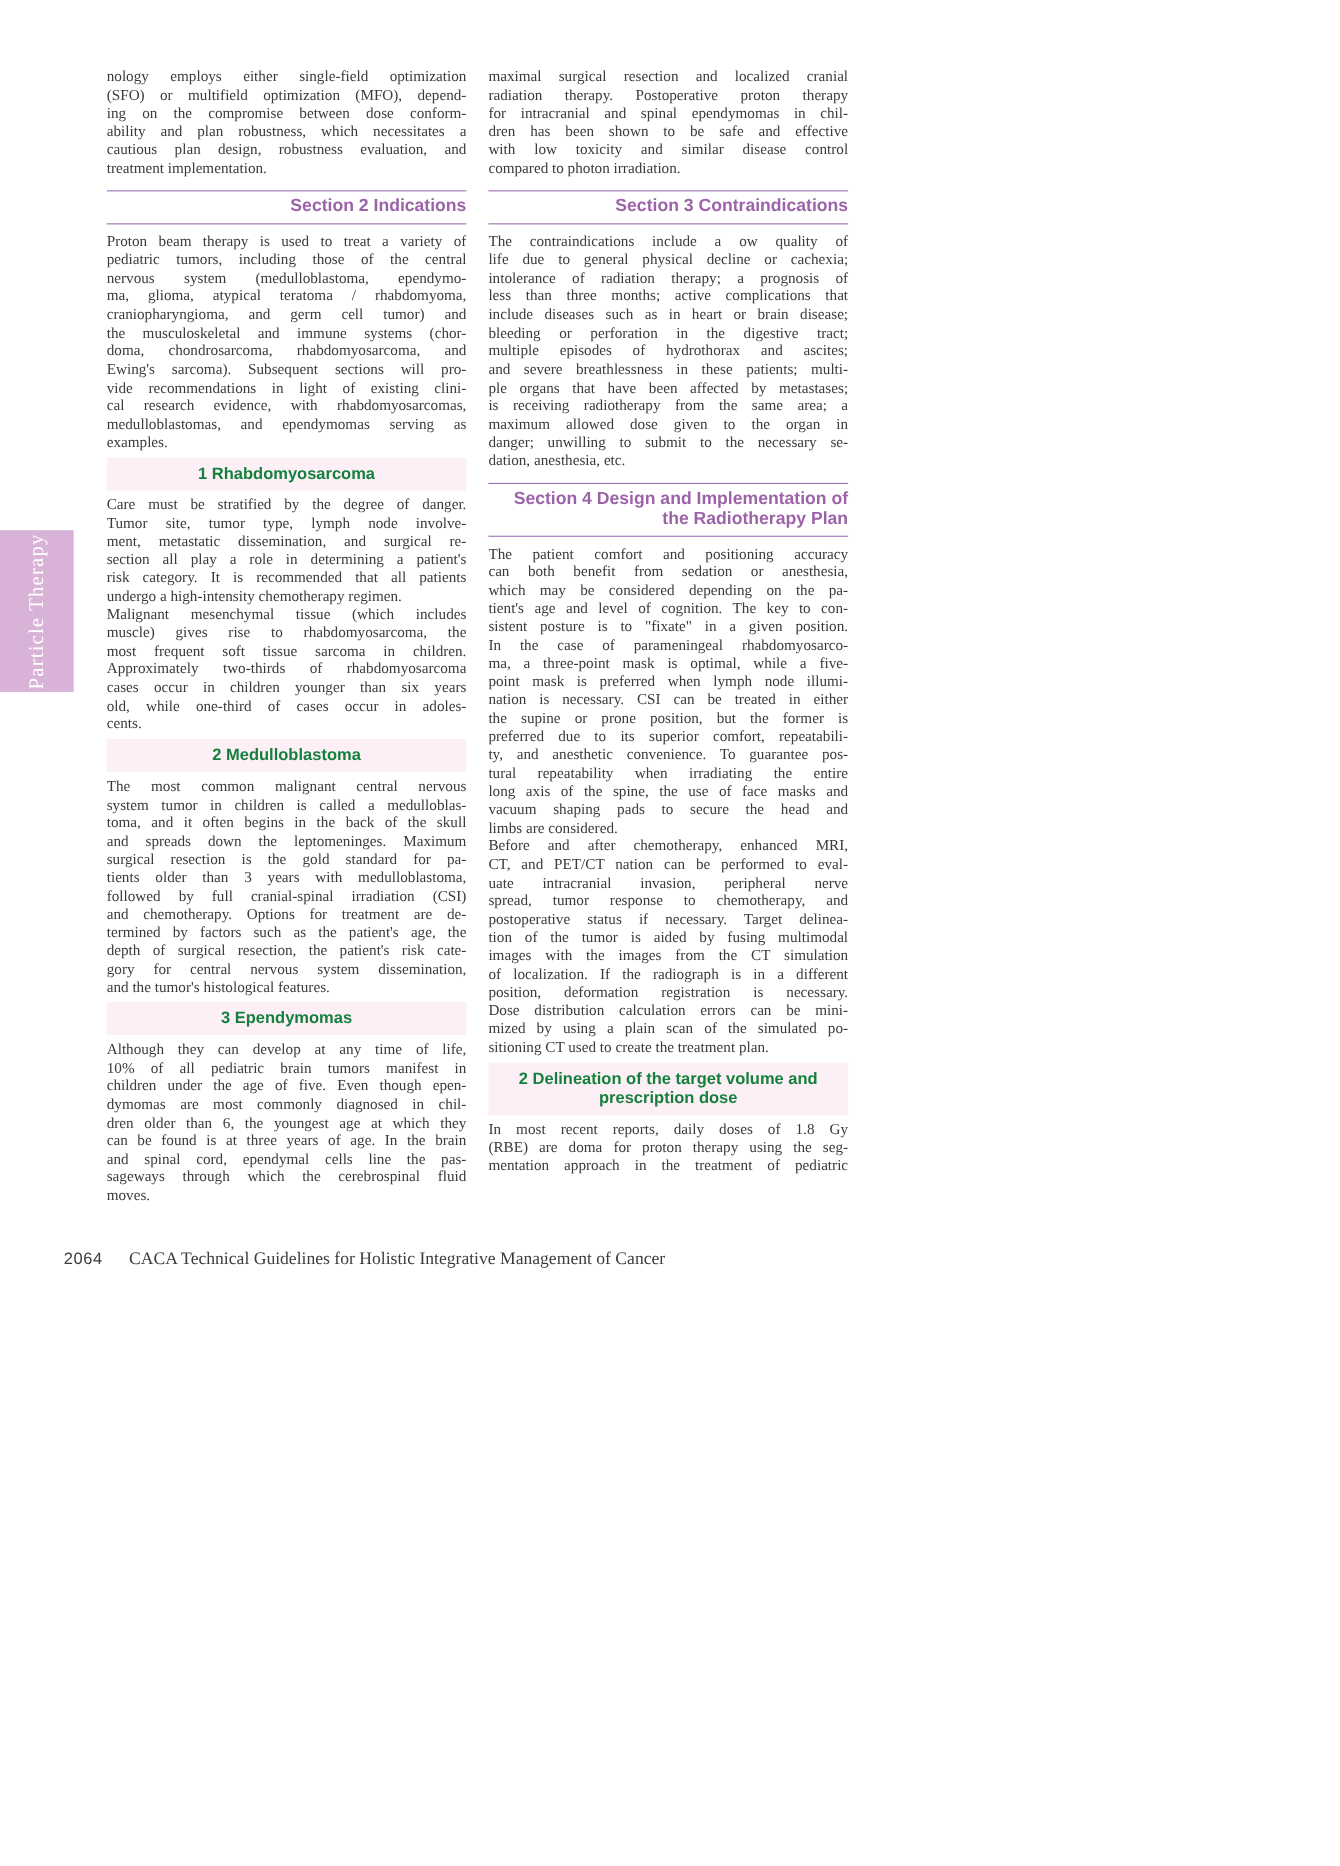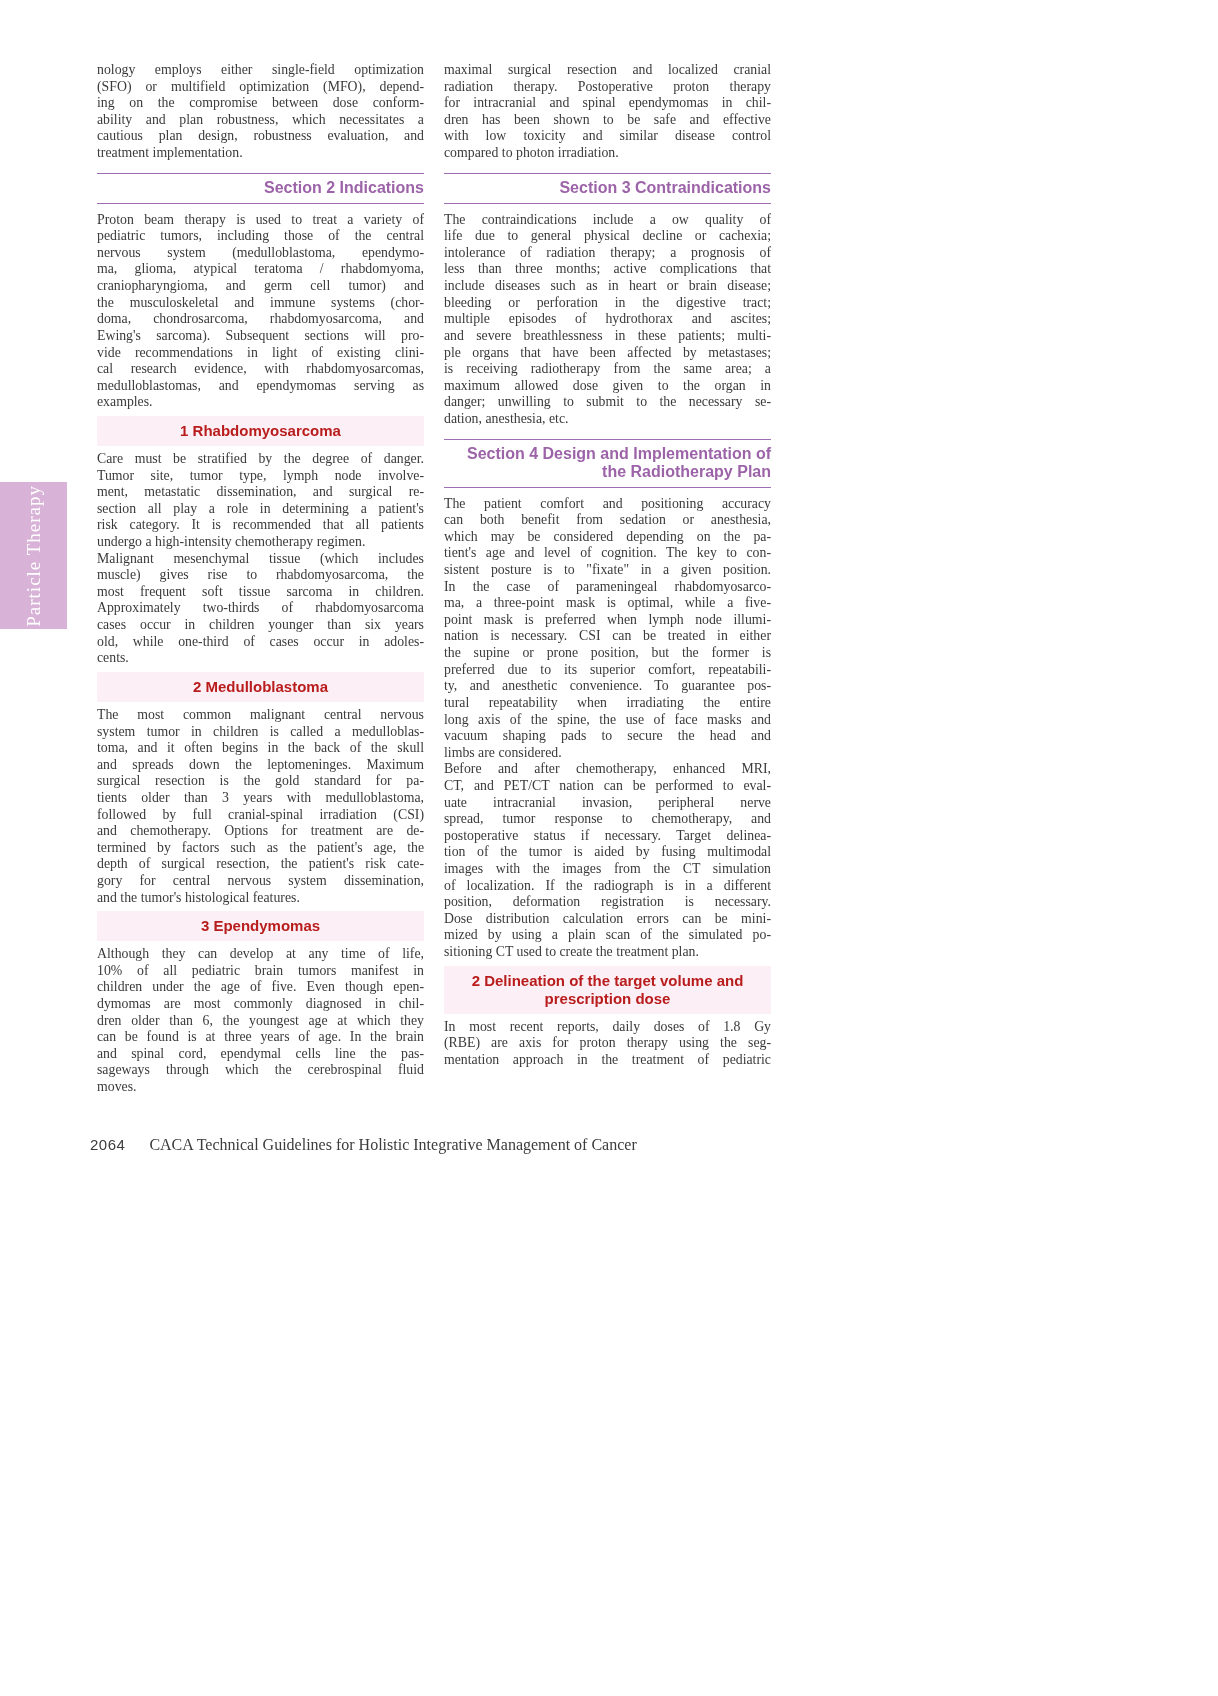--- a/index.html
+++ b/index.html
@@ -63,26 +63,26 @@
   .banner {
     background:#fcf0f6;
     margin:5px 0 5px 0;
     padding:6px 2px;
   }
   .bnline {
     font-family:"Liberation Sans", sans-serif;
     font-weight:bold;
     font-size:15px;
     line-height:18px;
-    color:#b91c1c;
+    color:#15803d;
     text-align:center;
   }
   
   .footer {
-    position:absolute; left:90px; top:1136px;
+    position:absolute; left:58px; top:1136px;
     display:flex; align-items:baseline; gap:24px;
   }
   .footer .page-num {
     font-family:"Liberation Sans", sans-serif;
     font-size:15px; color:#3c3c3e; letter-spacing:0.5px;
   }
   .footer .footer-title {
     font-family:"Liberation Serif", serif;
     font-size:16px; color:#3c3c3e;
   }
@@ -237,21 +237,21 @@
           <div class="line">Dose distribution calculation errors can be mini-</div>
           <div class="line">mized by using a plain scan of the simulated po-</div>
           <div class="line last">sitioning CT used to create the treatment plan.</div>
         </div>
         <div class="banner">
           <div class="bnline">2 Delineation of the target volume and</div>
           <div class="bnline">prescription dose</div>
         </div>
         <div class="para">
           <div class="line">In most recent reports, daily doses of 1.8 Gy</div>
-          <div class="line">(RBE) are axis for proton therapy using the seg-</div>
+          <div class="line">(RBE) are doma for proton therapy using the seg-</div>
           <div class="line">mentation approach in the treatment of pediatric</div>
         </div>
       </div>
   </div>
 
   <div class="footer">
     <span class="page-num">2064</span>
     <span class="footer-title">CACA Technical Guidelines for Holistic Integrative Management of Cancer</span>
   </div>
 

